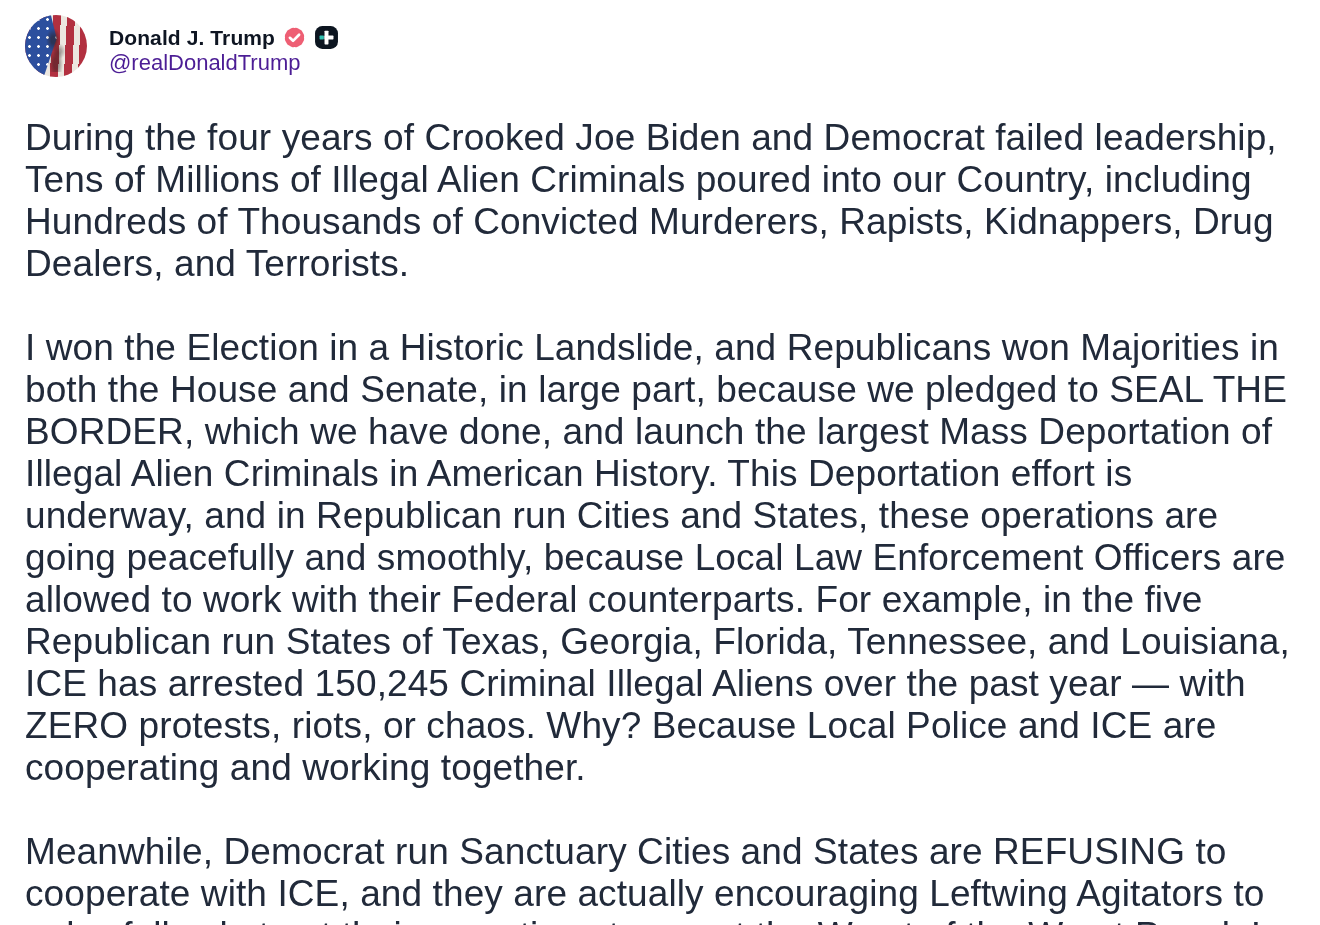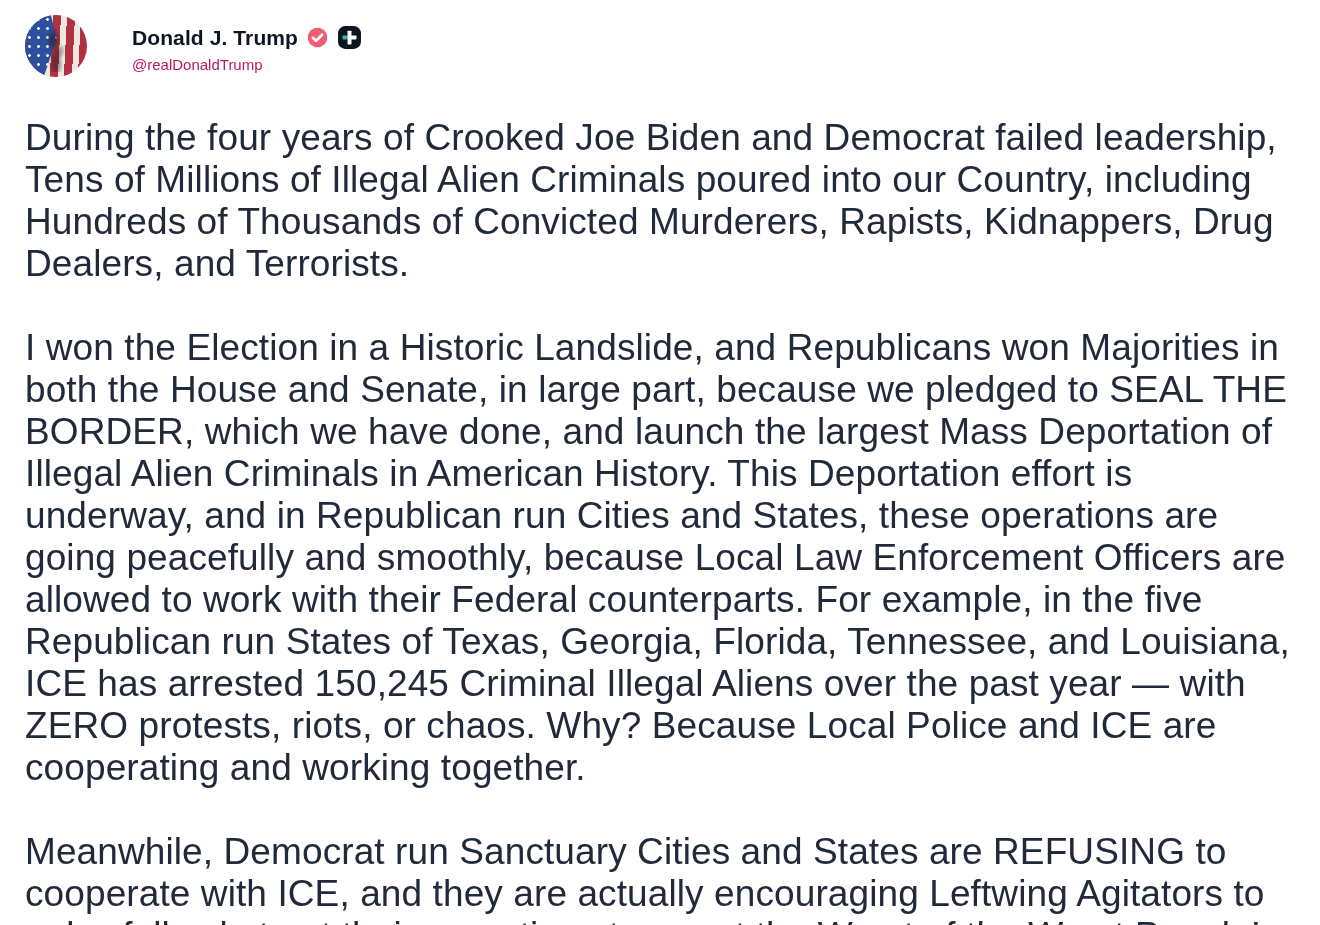--- a/index.html
+++ b/index.html
@@ -13,21 +13,20 @@
     height: 925px;
     background: #ffffff;
     overflow: hidden;
   }
 
   
   .post-header {
     display: flex;
     align-items: flex-start;
     padding: 15px 25px 0 25px;
-    gap: 23px;
   }
   .avatar {
     width: 62px;
     height: 62px;
     border-radius: 50%;
     overflow: hidden;
     position: relative;
     flex: 0 0 auto;
     cursor: pointer;
     background: repeating-linear-gradient(
@@ -73,23 +72,22 @@
     letter-spacing: 0.1px;
     cursor: pointer;
   }
   .badge {
     display: inline-flex;
     width: 25px;
     height: 25px;
     flex: 0 0 auto;
   }
   .handle {
-    margin-top: 6px;
-    font-size: 15px;
-    color: #be185d;
+    font-size: 22px;
+    color: #4c1d95;
     cursor: pointer;
   }
 
   
   .post-body {
     padding: 0 25px;
     margin-top: 40px;
   }
   .post-body p {
     font-size: 37px;

